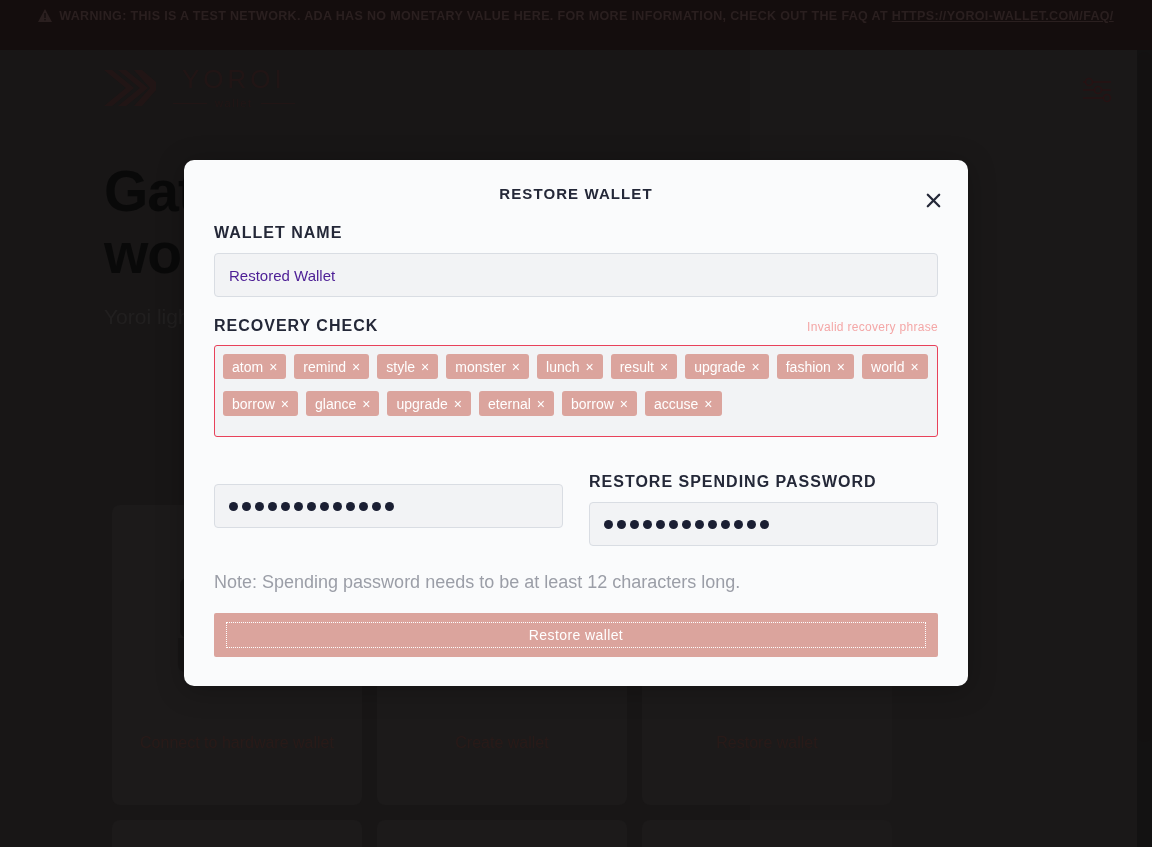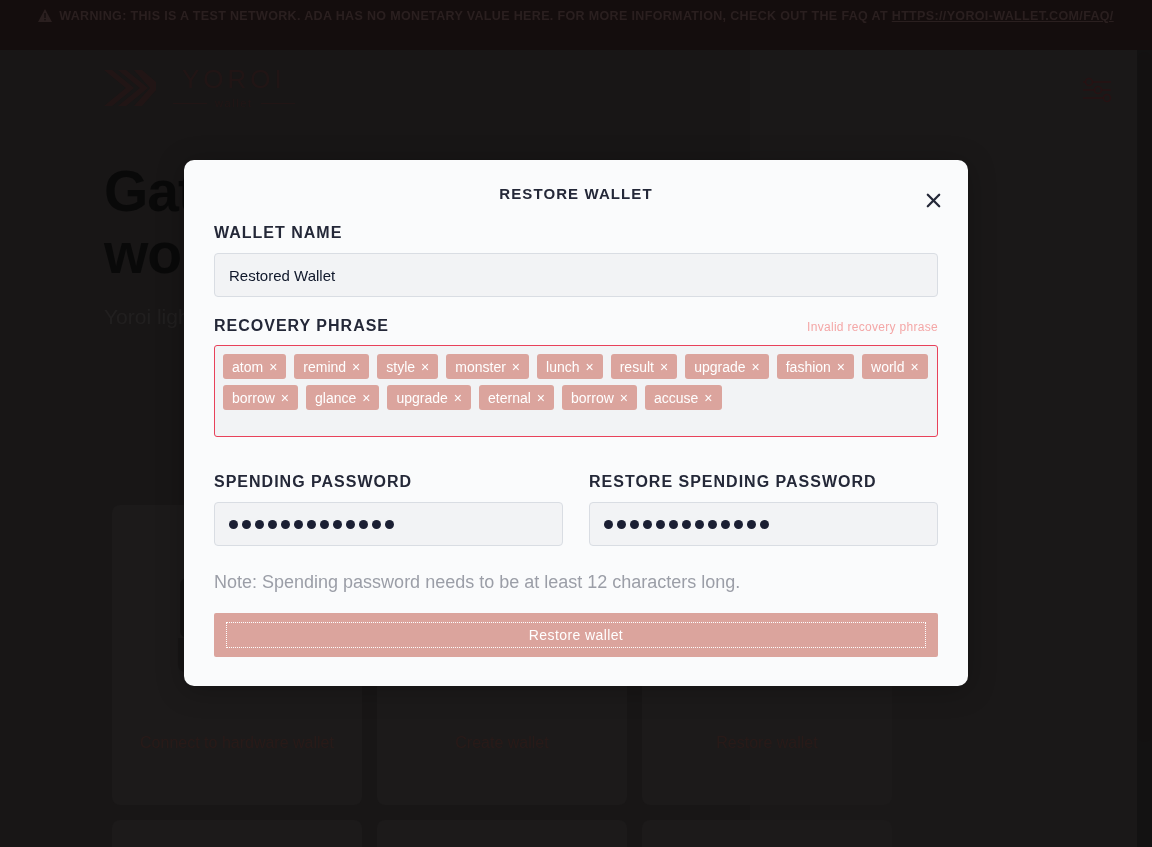--- a/index.html
+++ b/index.html
@@ -229,21 +229,21 @@
   }
   #wallet-name-input {
     margin-top: 11px;
     width: 724px; height: 44px;
     background: #f2f3f5;
     border: 1px solid #d9dde3;
     border-radius: 4px;
     padding: 0 14px;
     font-family: "Liberation Sans", sans-serif;
     font-size: 15px;
-    color: #0f172a;
+    color: #4c1d95;
   }
 
   
   #recovery-phrase-group {
     position: absolute;
     left: 30px; top: 157px;
     width: 724px;
   }
   #recovery-header {
     display: flex;
@@ -258,21 +258,21 @@
   #recovery-phrase-box {
     margin-top: 10px;
     width: 724px; height: 92px;
     background: #f2f3f5;
     border: 1px solid #e8415a;
     border-radius: 3px;
     padding: 8px 8px 0 8px;
     display: flex;
     flex-wrap: wrap;
     align-content: flex-start;
-    gap: 6px 8px;
+    gap: 12px 8px;
     overflow: hidden;
   }
   .word-chip {
     height: 25px;
     background: #dba49d;
     border-radius: 3px;
     padding: 0 9px;
     display: flex;
     align-items: center;
     gap: 6px;
@@ -466,21 +466,21 @@
     </svg>
   </button>
 
   <div id="wallet-name-group">
     <div class="field-label">WALLET NAME</div>
     <input id="wallet-name-input" type="text" value="Restored Wallet" style="">
   </div>
 
   <div id="recovery-phrase-group">
     <div id="recovery-header">
-      <span class="field-label">RECOVERY PHRASE</span>
+      <span class="field-label">RECOVERY CHECK</span>
       <span id="recovery-error">Invalid recovery phrase</span>
     </div>
     <div id="recovery-phrase-box">
         <span class="word-chip">
           <span>atom</span>
           <span class="chip-remove">×</span>
         </span>
         <span class="word-chip">
           <span>remind</span>
           <span class="chip-remove">×</span>
@@ -535,21 +535,20 @@
         </span>
         <span class="word-chip">
           <span>accuse</span>
           <span class="chip-remove">×</span>
         </span>
       </div>
   </div>
 
   <div id="password-row">
     <div class="password-group">
-      <div class="field-label">SPENDING PASSWORD</div>
       <div class="password-input" id="spending-password-input">
           <span class="pw-dot"></span>
           <span class="pw-dot"></span>
           <span class="pw-dot"></span>
           <span class="pw-dot"></span>
           <span class="pw-dot"></span>
           <span class="pw-dot"></span>
           <span class="pw-dot"></span>
           <span class="pw-dot"></span>
           <span class="pw-dot"></span>

